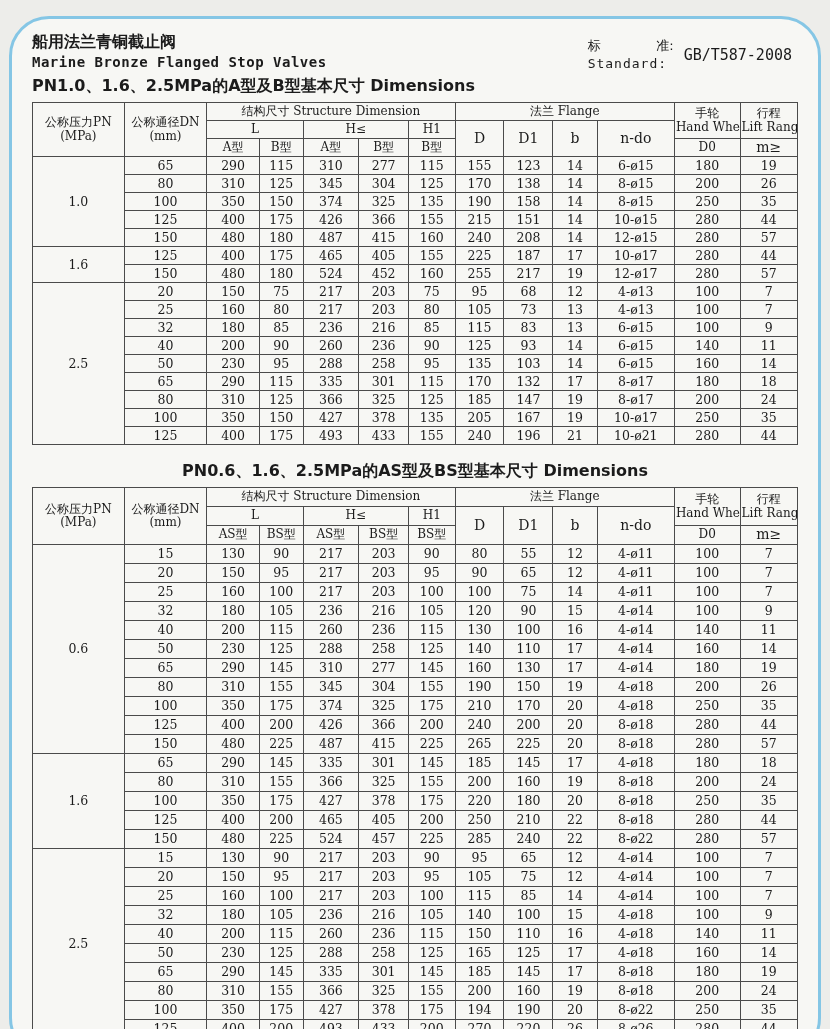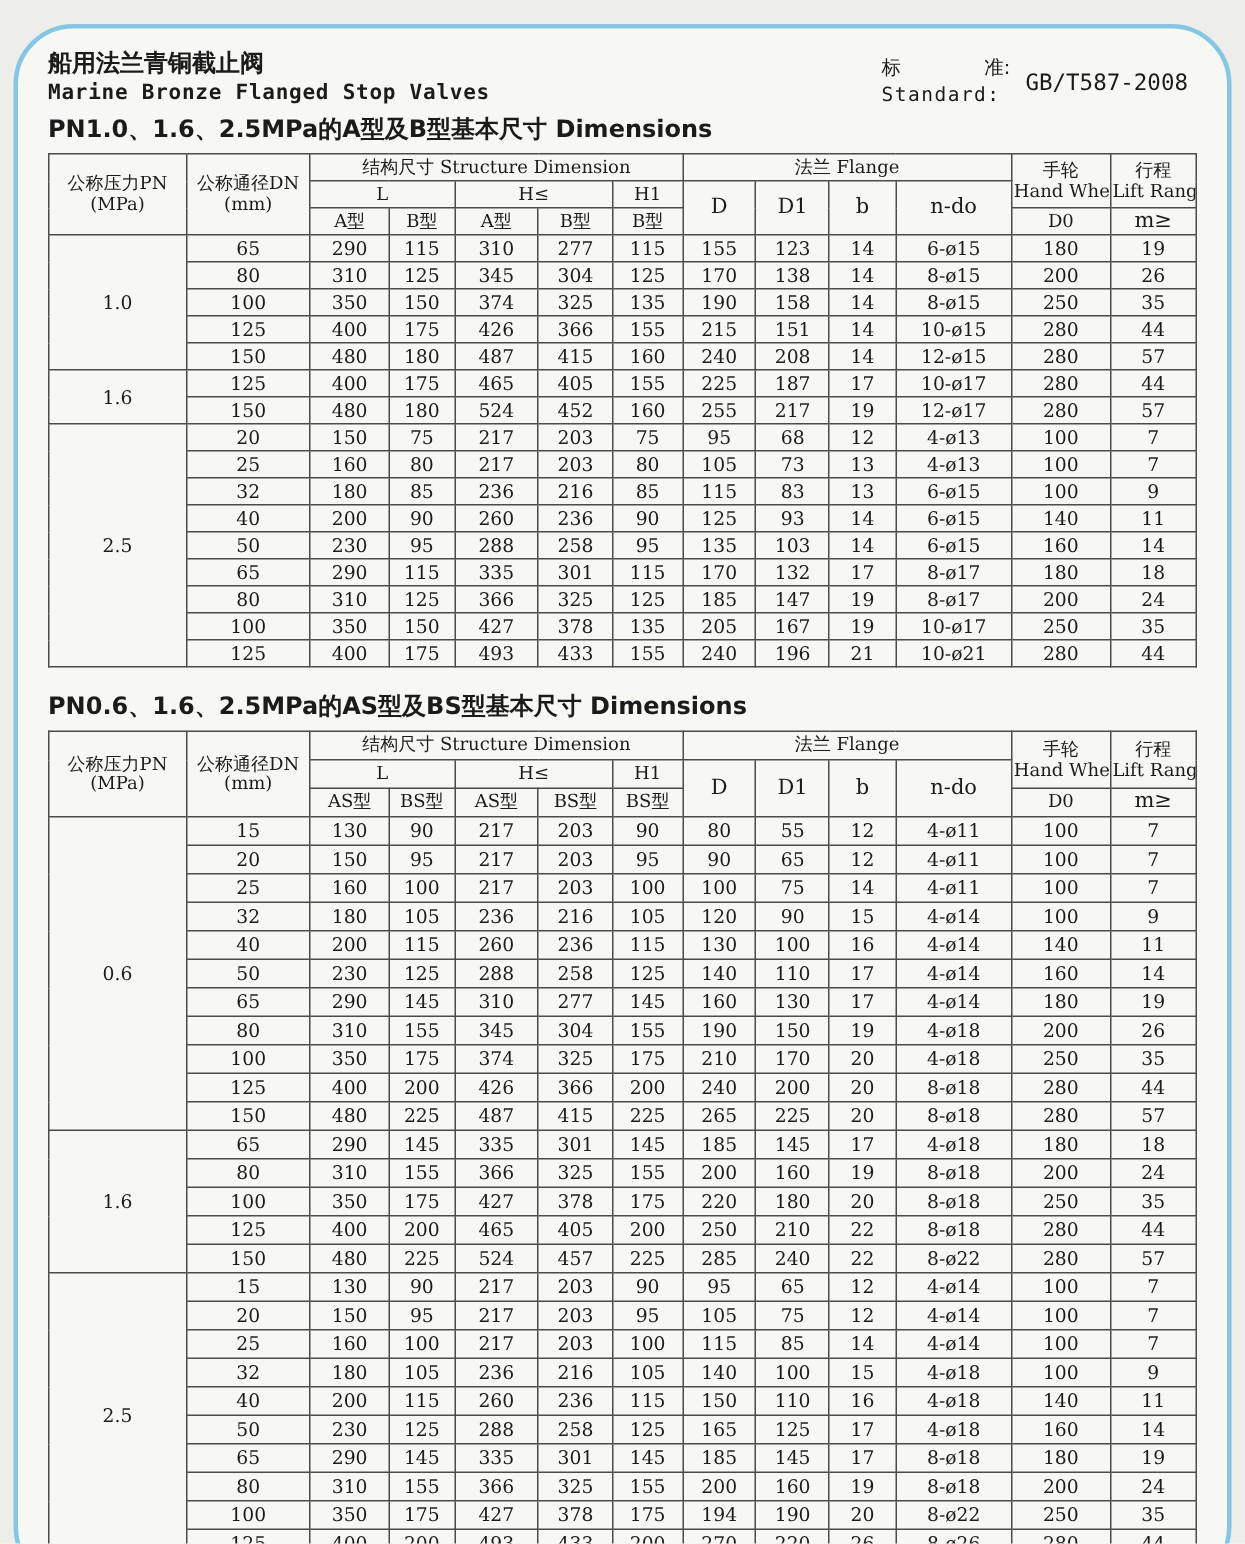--- a/index.html
+++ b/index.html
@@ -17,21 +17,21 @@
     background:#f7f7f4;
     border:3px solid #85c6e5;
     border-radius:40px;
     padding:8px 20px 16px 20px;
   }
   .head { display:flex; justify-content:space-between; align-items:center; }
   .titles { flex:1; }
   .title-cn { font-family:"DejaVu Sans", sans-serif; font-weight:bold; font-size:16px; margin:2px 0 0 0; }
   .title-en { font-family:"DejaVu Sans Mono", monospace; font-weight:bold; font-size:14px; letter-spacing:.5px; margin:1px 0 0 0; }
   .caption { font-family:"DejaVu Sans", sans-serif; font-weight:bold; font-size:16px; margin:4px 0 5px 0; }
-  .caption2 { margin-top:16px; }
+  .caption2 { margin-top:16px;text-align:center; }
   .std { display:flex; align-items:center; gap:10px; margin:10px 6px 0 0; }
   .std-labels { font-size:13px; line-height:1.35; }
   .std-cn { display:flex; justify-content:space-between; width:86px; font-family:"DejaVu Sans", sans-serif; }
   .std-en { font-family:"DejaVu Sans Mono", monospace; letter-spacing:1px; }
   .std-value { font-family:"DejaVu Sans Mono", monospace; font-weight:normal; font-size:15px; }
   table { width:100%; border-collapse:collapse; table-layout:fixed; }
   th,td {
     border:1px solid #4b4b4b;
     text-align:center; vertical-align:middle;
     padding:0 1px; font-size:12.5px; height:17px; line-height:1.12;

